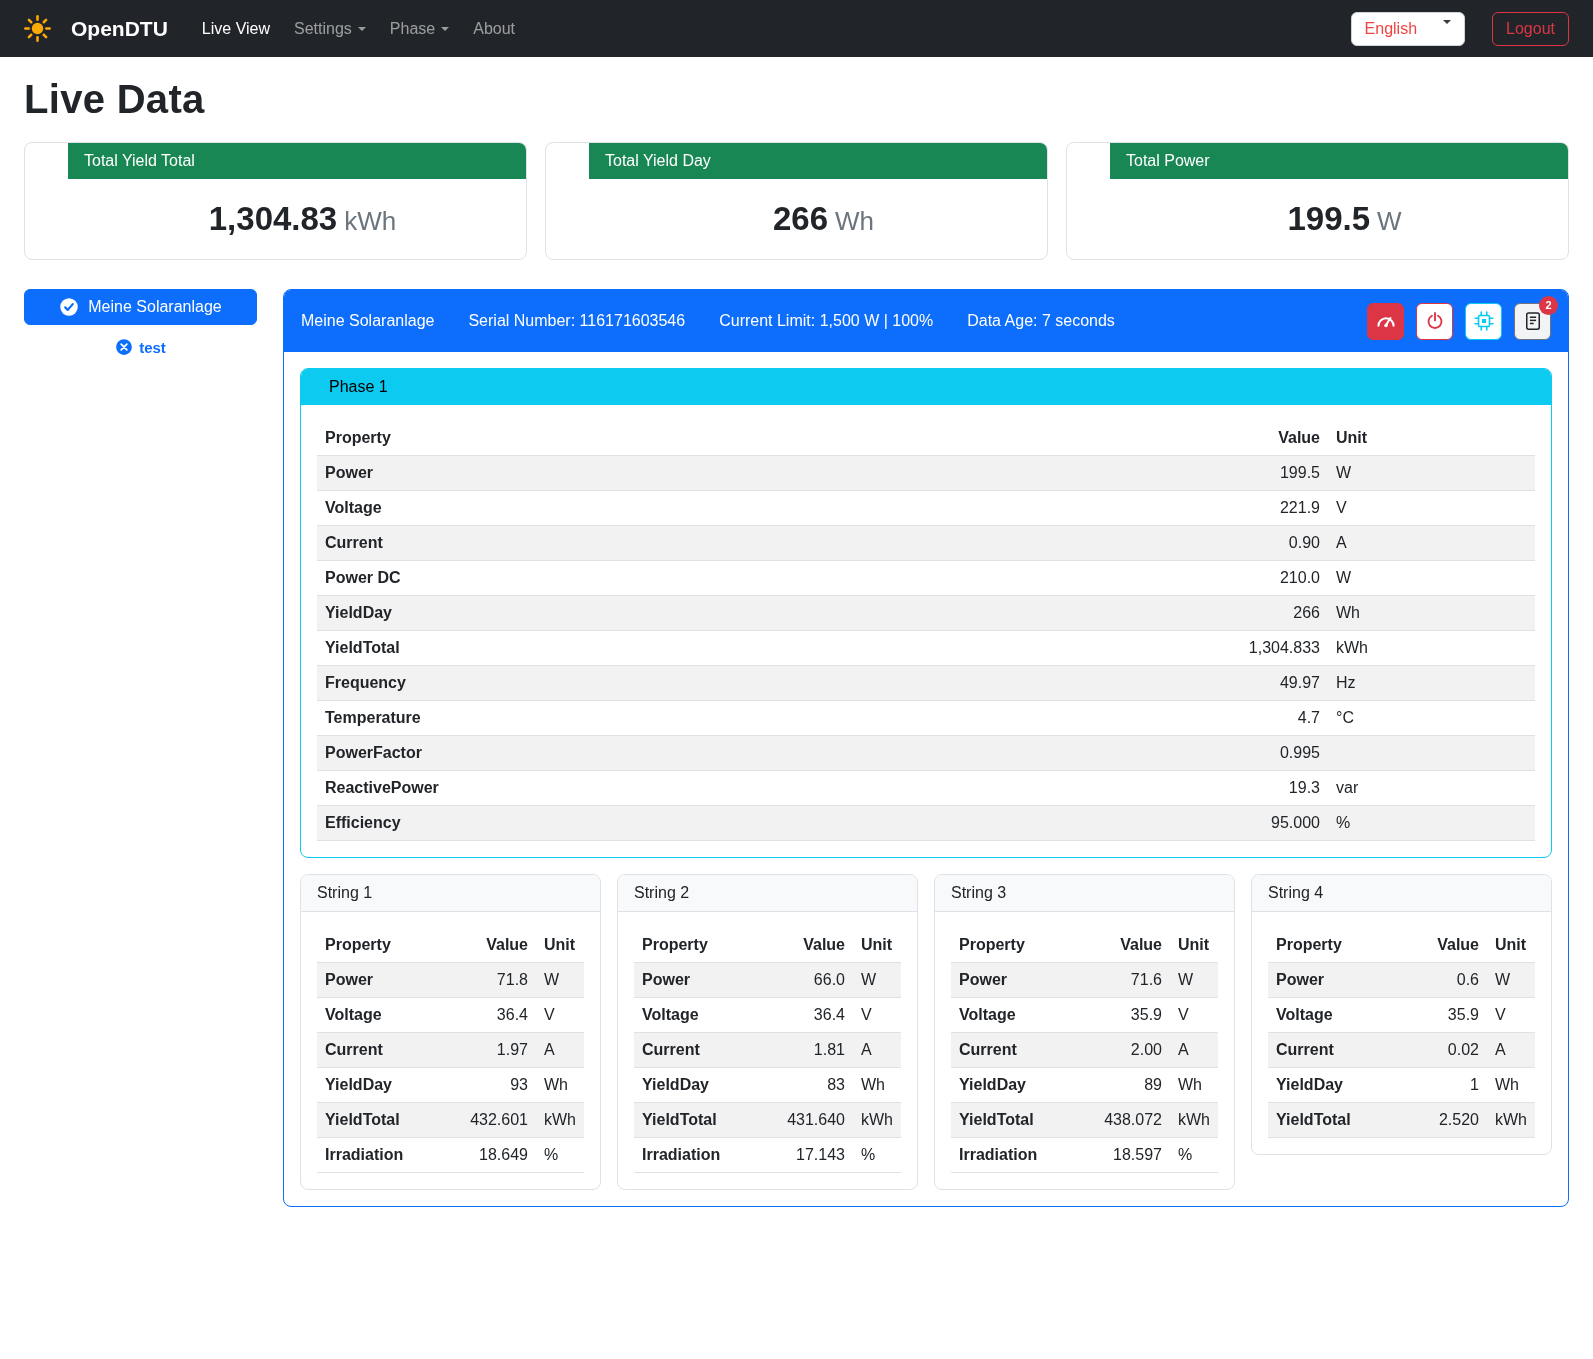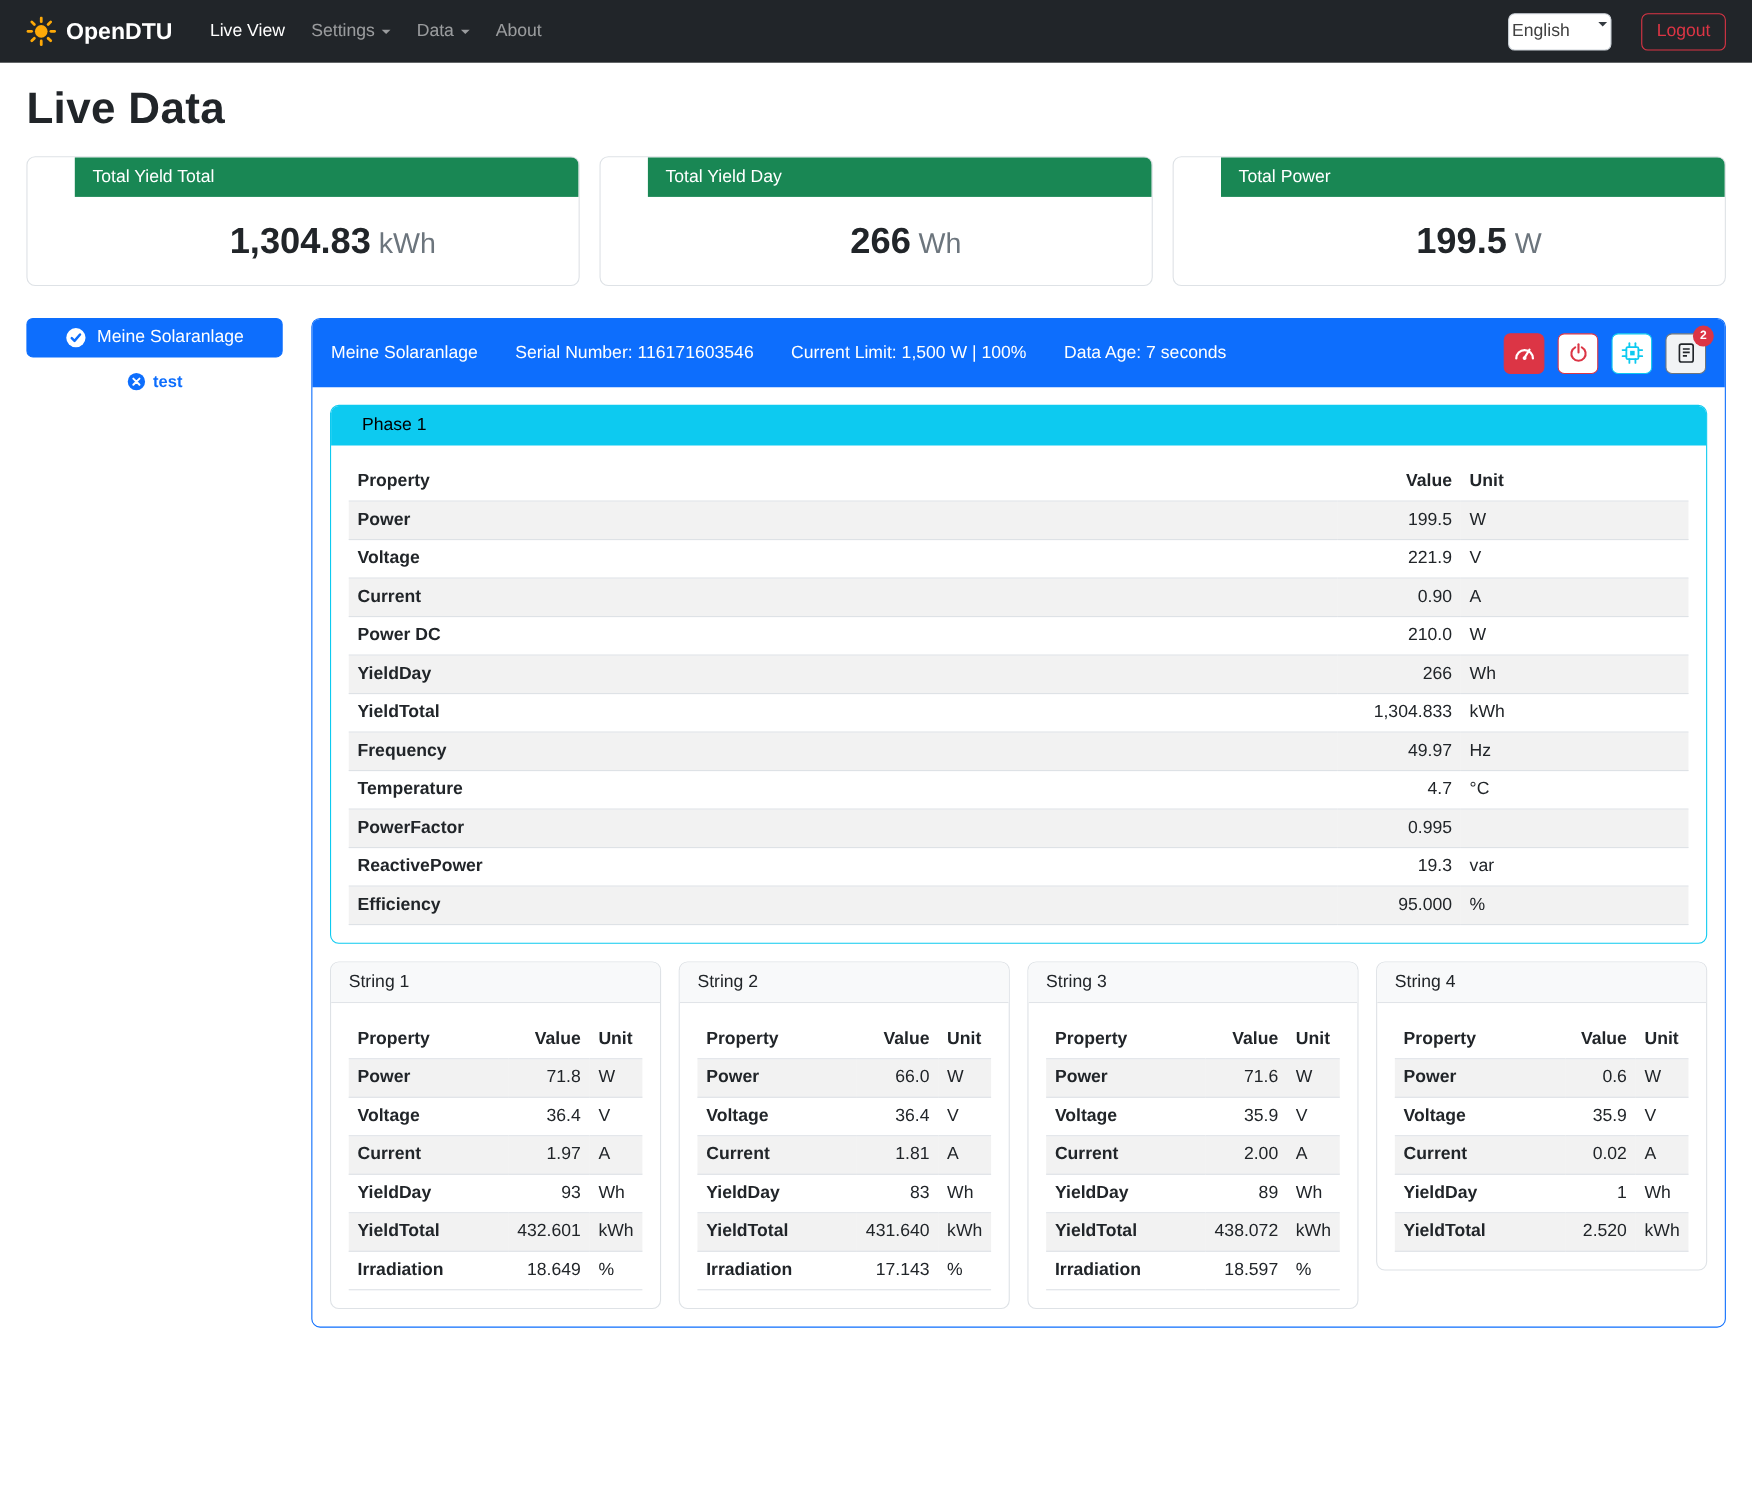--- a/index.html
+++ b/index.html
@@ -1,27 +1,27 @@
 <!DOCTYPE html>
 <html><head>
 <meta charset="utf-8">
 <style>
   * { margin:0; padding:0; box-sizing:border-box; }
   html,body { background:#fff; }
   body { font-family:"Liberation Sans", sans-serif; color:#212529; width:1593px; }
 
   
   .navbar { background:#212529; display:flex; align-items:center; padding:0 24px; height:57px; }
-  .brand { display:flex; align-items:center; gap:9px; color:#fff; font-size:21px; font-weight:700; margin-right:22px; cursor:pointer; }
+  .brand { display:flex; align-items:center; gap:20px; color:#fff; font-size:21px; font-weight:700; margin-right:22px; cursor:pointer; }
   .nav-links { display:flex; align-items:center; }
   .nav-link { color:rgba(255,255,255,.55); font-size:16px; padding:8px 12px; text-decoration:none; cursor:pointer; display:inline-flex; align-items:center; }
   .nav-link.active { color:#fff; }
   .caret { display:inline-block; margin-left:6px; border-top:4px solid; border-right:4px solid transparent; border-left:4px solid transparent; }
   .nav-right { margin-left:auto; display:flex; align-items:center; gap:27px; }
-  .lang-select { background:#fff; color:#404040; font-size:16px; padding:7px 3px; border-radius:6px; border:1px solid #ced4da; display:flex; gap:20px; cursor:pointer; }
+  .lang-select { background:#fff; color:#ef4444; font-size:16px; padding:7px 13px; border-radius:6px; border:1px solid #ced4da; display:flex; gap:20px; cursor:pointer; }
   .lang-select .caret { border-top-color:#343a40; }
   .logout-btn { background:transparent; border:1px solid #dc3545; color:#dc3545; font-size:16px; padding:7px 13px; border-radius:6px; cursor:pointer; font-family:inherit; }
 
   
   .container { padding:14px 24px 28px; }
   h1.page-title { font-size:40px; font-weight:600; margin:6px 0 20px; letter-spacing:.3px; }
 
   .summary-row { display:grid; grid-template-columns:1fr 1fr 1fr; gap:18px; margin-bottom:29px; }
   .summary-card { border:1px solid #dee2e6; border-radius:8px; overflow:hidden; background:#fff;padding-left:43px; }
   .summary-card .card-header { background:#198754; color:#fff; font-size:16px; padding:9px 16px; }
@@ -91,21 +91,21 @@
   </div>
   <div class="nav-links">
     <a class="nav-link active">
       <span>Live View</span>
     </a>
     <a class="nav-link">
       <span>Settings</span>
       <span class="caret"></span>
     </a>
     <a class="nav-link">
-      <span>Data</span>
+      <span>Phase</span>
       <span class="caret"></span>
     </a>
     <a class="nav-link">
       <span>About</span>
     </a>
   </div>
   <div class="nav-right">
     <div class="lang-select">
       <span>English</span>
       <span class="caret"></span>

